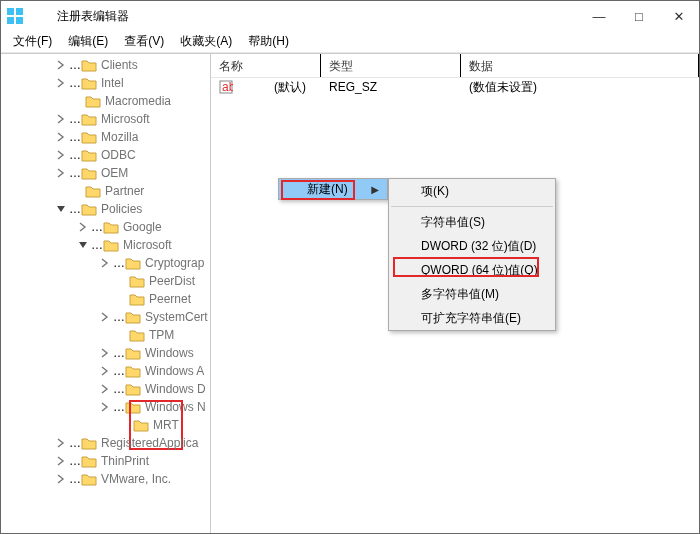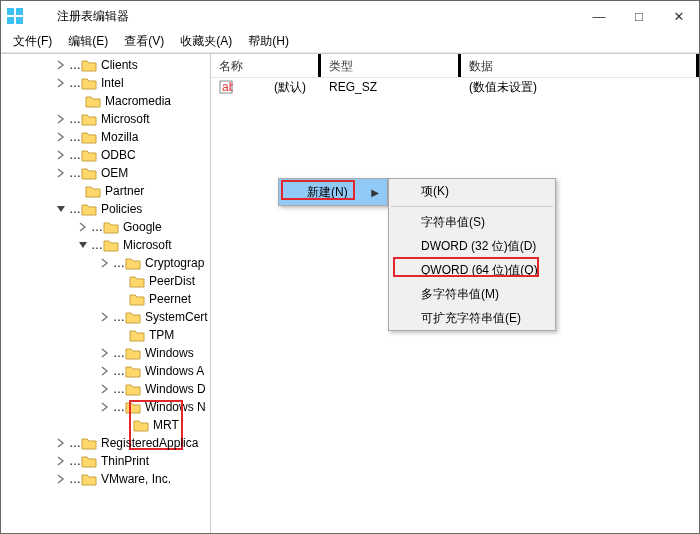--- a/index.html
+++ b/index.html
@@ -11,33 +11,33 @@
   .win-controls { display: flex; }
   .win-controls div { width: 40px; height: 28px; display: flex; align-items: center; justify-content: center; color: #333; font-size: 13px; }
   .menubar { height: 22px; display: flex; align-items: center; padding: 0 4px; border-bottom: 1px solid #e8e8e8; }
   .menubar span { padding: 2px 8px; }
   .content { flex: 1; display: flex; border-top: 1px solid #ccc; min-height: 0; }
   .left-pane { width: 210px; border-right: 1px solid #ccc; overflow: hidden; padding-top: 2px; }
   .tree-row { display: flex; align-items: center; height: 18px; white-space: nowrap; }
   .exp { width: 12px; height: 12px; text-align: center; color: #555; margin-right: 2px; font-size: 13px; user-select: none; display: flex; align-items: center; justify-content: center; }
   .exp svg { width: 10px; height: 10px; }
   .folder-icon { width: 16px; height: 14px; margin-right: 4px; }
-  .tree-label { font-size: 12px; color: #000000; }
+  .tree-label { font-size: 12px; color: #737373; }
   .hl-red { border: 2px solid #e3262a; padding: 16px 2px; margin: -2px 0; }
   .right-pane { flex: 1; display: flex; flex-direction: column; }
   .list-header { display: flex; height: 24px; border-bottom: 1px solid #e6e6e6; }
-  .list-header div { padding: 4px 8px; border-right: 3px solid #000000; color: #333; font-family: Liberation Mono, monospace; }
+  .list-header div { padding: 4px 8px; border-right: 1px solid #000000; color: #333; font-family: Liberation Mono, monospace; }
   .col-name { width: 110px; }
   .col-type { width: 140px; }
   .col-data { flex: 1; }
   .list-row { display: flex; height: 18px; align-items: center; }
   .list-row .cell { padding: 0 8px; display: flex; align-items: center; gap: 37px; }
   .str-icon { width: 14px; height: 14px; margin-right: 4px; }
   .context-menu { position: absolute; background: #f0f0f0; border: 1px solid #aaa; box-shadow: 2px 2px 4px rgba(0,0,0,0.25); }
-  .context-menu .item { display: flex; align-items: center; height: 26px; padding: 0 24px 0 28px; position: relative; }
+  .context-menu .item { display: flex; align-items: center; height: 20px; padding: 0 24px 0 28px; position: relative; }
   .context-menu .item.highlight { background: #91c9f7; }
   .context-menu .item .arrow { position: absolute; right: 8px; font-size: 10px; color: #333; }
   .submenu { position: absolute; background: #f0f0f0; border: 1px solid #aaa; box-shadow: 2px 2px 4px rgba(0,0,0,0.25); }
   .submenu .item { height: 24px; display: flex; align-items: center; padding: 0 20px 0 32px; white-space: nowrap; }
   .submenu .sep { height: 1px; background: #ccc; margin: 3px 2px; }
   .red-outline { position: absolute; border: 2px solid #e3262a; pointer-events: none; }
 </style>
 </head>
 <body>
 

